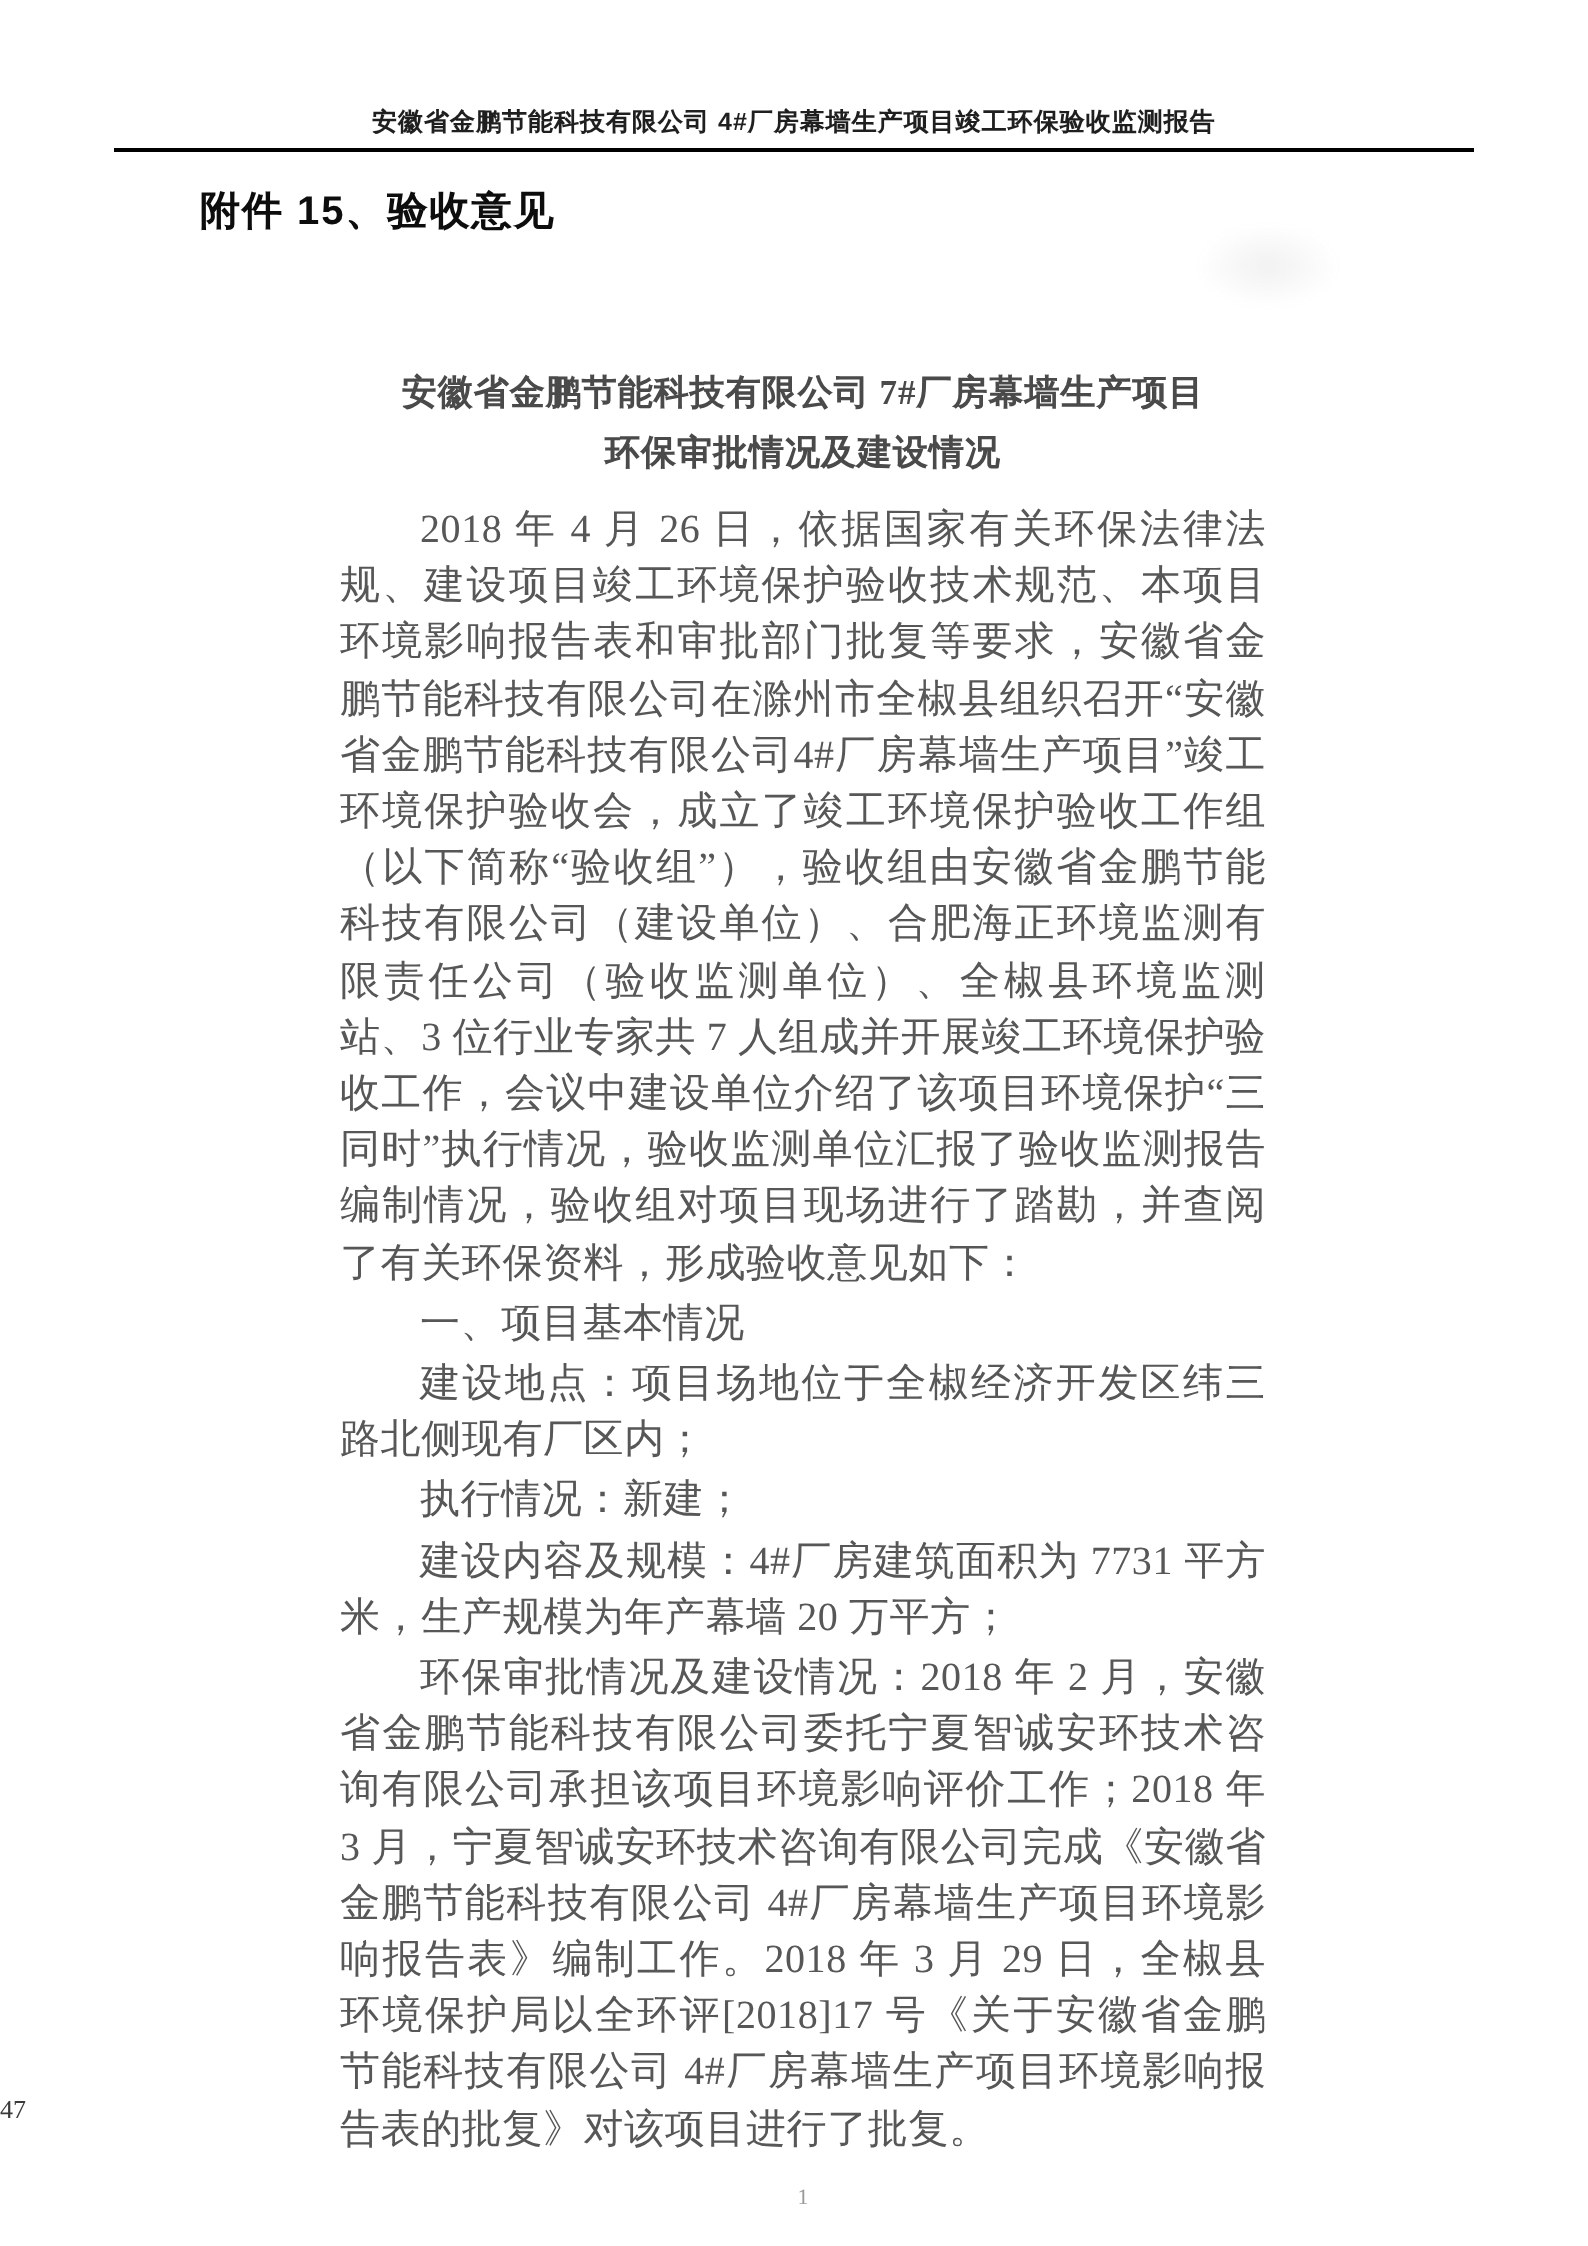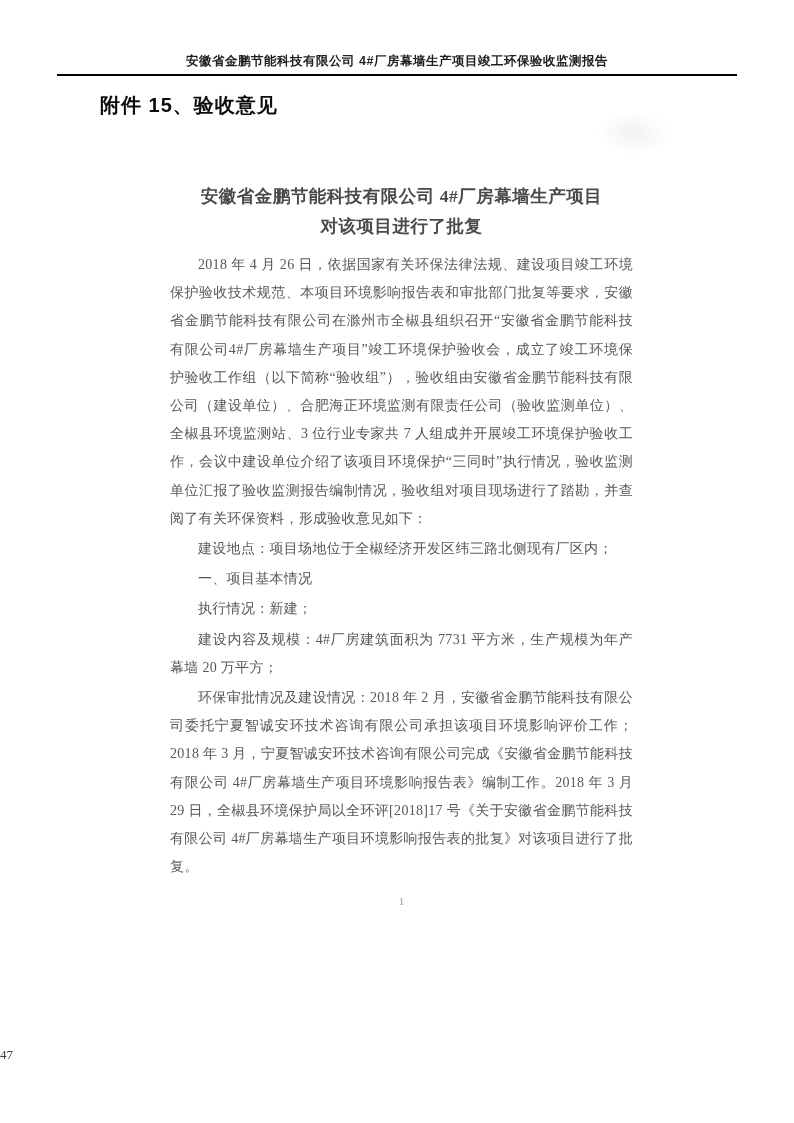--- a/index.html
+++ b/index.html
@@ -69,21 +69,21 @@
   .doc-title {
     text-align: center;
     font-size: 17.5px;
     font-weight: bold;
     color: #4a4a4a;
     line-height: 30px;
     margin-bottom: 10px;
     letter-spacing: 0.5px;
   }
   .doc-body p {
-    font-size: 14px;
+    font-size: 20px;
     line-height: 28.2px;
     text-align: justify;
     text-indent: 2em;
     color: #575757;
     letter-spacing: 0.3px;
   }
   .doc-body p + p { margin-top: 2px; }
   .doc-page-number {
     margin-top: 14px;
     text-align: center;
@@ -108,28 +108,28 @@
   <div class="report-header">安徽省金鹏节能科技有限公司 4#厂房幕墙生产项目竣工环保验收监测报告</div>
 
   <div class="header-rule"></div>
 
   <div class="attachment-heading">附件 15、验收意见</div>
 
   <div class="smudge"></div>
 
   <div class="scan-doc">
     <div class="doc-title">
-      <div>安徽省金鹏节能科技有限公司 4#厂房幕墙生产项目</div>
-      <div>对该项目进行了批复</div>
+      <div>安徽省金鹏节能科技有限公司 7#厂房幕墙生产项目</div>
+      <div>环保审批情况及建设情况</div>
     </div>
 
     <div class="doc-body">
       <p>2018 年 4 月 26 日，依据国家有关环保法律法规、建设项目竣工环境保护验收技术规范、本项目环境影响报告表和审批部门批复等要求，安徽省金鹏节能科技有限公司在滁州市全椒县组织召开“安徽省金鹏节能科技有限公司4#厂房幕墙生产项目”竣工环境保护验收会，成立了竣工环境保护验收工作组（以下简称“验收组”），验收组由安徽省金鹏节能科技有限公司（建设单位）、合肥海正环境监测有限责任公司（验收监测单位）、全椒县环境监测站、3 位行业专家共 7 人组成并开展竣工环境保护验收工作，会议中建设单位介绍了该项目环境保护“三同时”执行情况，验收监测单位汇报了验收监测报告编制情况，验收组对项目现场进行了踏勘，并查阅了有关环保资料，形成验收意见如下：</p>
+      <p>一、项目基本情况</p>
       <p>建设地点：项目场地位于全椒经济开发区纬三路北侧现有厂区内；</p>
-      <p>一、项目基本情况</p>
       <p>执行情况：新建；</p>
       <p>建设内容及规模：4#厂房建筑面积为 7731 平方米，生产规模为年产幕墙 20 万平方；</p>
       <p>环保审批情况及建设情况：2018 年 2 月，安徽省金鹏节能科技有限公司委托宁夏智诚安环技术咨询有限公司承担该项目环境影响评价工作；2018 年 3 月，宁夏智诚安环技术咨询有限公司完成《安徽省金鹏节能科技有限公司 4#厂房幕墙生产项目环境影响报告表》编制工作。2018 年 3 月 29 日，全椒县环境保护局以全环评[2018]17 号《关于安徽省金鹏节能科技有限公司 4#厂房幕墙生产项目环境影响报告表的批复》对该项目进行了批复。</p>
     </div>
 
     <div class="doc-page-number">1</div>
   </div>
 
   <div class="footer-page-number">47</div>
 

